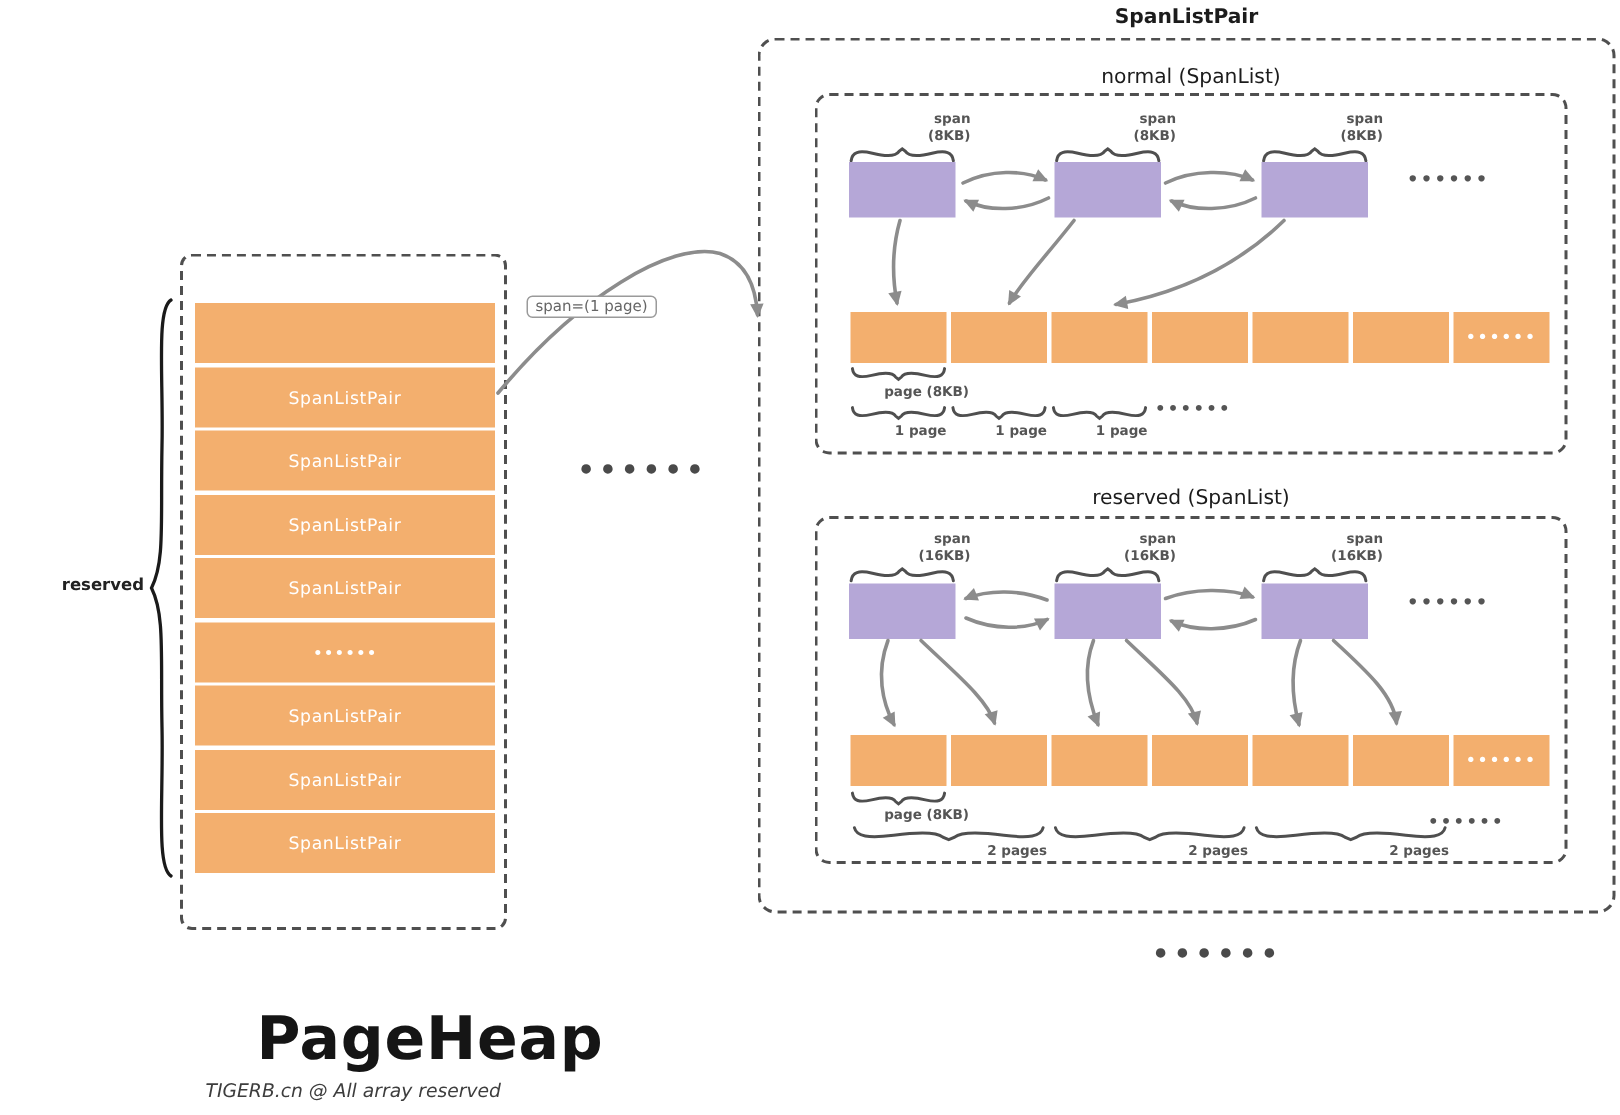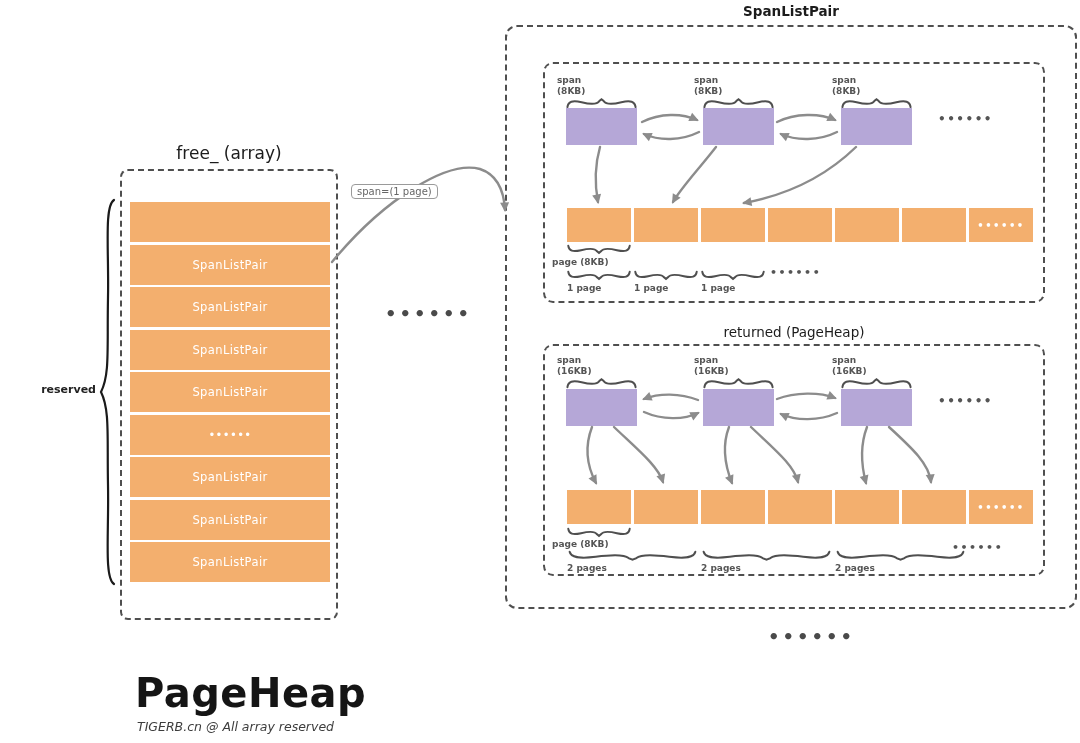--- a/index.html
+++ b/index.html
@@ -14,73 +14,73 @@
   .dashed-inner{border:2px dashed var(--border);border-radius:10px;box-sizing:border-box;}
   .cell{position:absolute;left:130px;width:200px;height:40px;background:var(--orange);
         color:#fff;display:flex;align-items:center;justify-content:center;
         font-size:11.5px;letter-spacing:.4px;}
   .page{position:absolute;width:64px;height:34px;background:var(--orange);
         display:flex;align-items:center;justify-content:center;}
   .span-box{position:absolute;width:71px;height:37px;background:var(--purple);}
   .title-mid{font-size:17px;color:var(--ink);text-align:center;}
   .title-bold{font-size:13.5px;font-weight:bold;color:var(--ink);text-align:center;}
   .section-label{font-size:13.5px;color:var(--ink);text-align:center;}
-  .small-label{font-size:9px;font-weight:bold;color:var(--label);text-align:left;line-height:11px;}
+  .small-label{font-size:9px;font-weight:bold;color:var(--label);text-align:right;line-height:11px;}
   .dots-gray{color:var(--label);font-size:12px;letter-spacing:1.5px;font-weight:bold;}
   .dots-big{color:#4A4A4A;font-size:18px;letter-spacing:3px;font-weight:bold;}
   .dots-white{color:#fff;font-size:10px;letter-spacing:1.5px;font-weight:bold;}
   .kmax{font-size:11px;font-weight:600;color:#222;text-align:right;}
   .arrow-tag{z-index:10;font-size:10px;color:#666;background:#fff;border:1px solid #9a9a9a;
              border-radius:4px;padding:1px 5px;white-space:nowrap;}
-  .pageheap{font-size:40px;font-weight:600;color:#151515;letter-spacing:.5px;}
+  .pageheap{font-size:40px;font-weight:600;color:#151515;letter-spacing:.5px;margin-left:36px;}
   .copyright{font-size:12.5px;font-style:italic;color:#3d3d3d;}
   .flipY{transform:scaleY(-1);}
   .brace-svg{overflow:visible;}
   .overlay{position:absolute;left:0;top:0;pointer-events:none;}
   .arrow{stroke:var(--line);stroke-width:2.4;fill:none;stroke-linecap:round;}
 </style>
 </head>
 <body>
 
 <svg width="0" height="0" style="position:absolute">
   <defs>
     <path id="braceTop" d="M2,11 C3,4 9,2.5 22,5 C34,7.5 44,7.5 47,3.5 L50,1.5 L53,3.5 C56,7.5 66,7.5 78,5 C91,2.5 97,4 98,11" fill="none" stroke="#4F4F4F" stroke-width="2" stroke-linecap="round" vector-effect="non-scaling-stroke"></path>
   </defs>
 </svg>
 
 <div class="canvas">
 
-  <div class="abs title-mid" style="left:120px;top:143px;width:218px">free_ (array)</div>
 
   <div class="abs dashed-inner" style="left:120px;top:169px;width:218px;height:451px;border-radius:8px"></div>
 
   <div class="cell" style="top:202px"></div>
   <div class="cell" style="top:245px">SpanListPair</div>
   <div class="cell" style="top:287px">SpanListPair</div>
   <div class="cell" style="top:330px">SpanListPair</div>
   <div class="cell" style="top:372px">SpanListPair</div>
   <div class="cell" style="top:415px">••••••</div>
   <div class="cell" style="top:457px">SpanListPair</div>
   <div class="cell" style="top:500px">SpanListPair</div>
   <div class="cell" style="top:542px">SpanListPair</div>
 
   <div class="abs kmax" style="left:20px;top:383px;width:76px">reserved</div>
 
   <svg class="abs brace-svg" style="left:97px;top:197px" width="20" height="390" viewBox="0 0 20 390">
     <path d="M17,3 C7,9 12,55 11,100 C10,152 13,177 4,195 C13,213 10,240 11,288 C12,335 7,381 17,387" fill="none" stroke="#1a1a1a" stroke-width="2.2" stroke-linecap="round" vector-effect="non-scaling-stroke"></path>
   </svg>
 
-  <div class="abs arrow-tag" style="left:351px;top:184px">span=(1 page)</div>
+  <div class="abs arrow-tag" style="left:351px;top:197px">span=(1 page)</div>
 
   <div class="abs dots-big" style="left:385px;top:303px">••••••</div>
 
   <div class="abs title-bold" style="left:641px;top:3px;width:300px">SpanListPair</div>
 
   <div class="abs dashed" style="left:505px;top:25px;width:572px;height:584px"></div>
 
+  <div class="abs section-label" style="left:543px;top:43px;width:502px">normal (SpanList)</div>
 
   <div class="abs dashed-inner" style="left:543px;top:62px;width:502px;height:241px"></div>
 
   <div class="abs small-label" style="left:557px;top:75px;width:90px">
     <div>span</div>
     <div>(8KB)</div>
   </div>
   <div class="abs small-label" style="left:694px;top:75px;width:90px">
     <div>span</div>
     <div>(8KB)</div>
@@ -128,21 +128,21 @@
       <use href="#braceTop"></use>
     </svg>
   <svg class="abs brace-svg flipY" style="left:701px;top:271px" width="64" height="9" viewBox="0 0 100 12" preserveAspectRatio="none">
       <use href="#braceTop"></use>
     </svg>
   <div class="abs small-label" style="left:567px;top:283px;width:64px">1 page</div>
   <div class="abs small-label" style="left:634px;top:283px;width:64px">1 page</div>
   <div class="abs small-label" style="left:701px;top:283px;width:64px">1 page</div>
   <div class="abs dots-gray" style="left:770px;top:266px;font-size:11px">••••••</div>
 
-  <div class="abs section-label" style="left:543px;top:324px;width:502px">returned (PageHeap)</div>
+  <div class="abs section-label" style="left:543px;top:324px;width:502px">reserved (SpanList)</div>
 
   <div class="abs dashed-inner" style="left:543px;top:344px;width:502px;height:232px"></div>
 
   <div class="abs small-label" style="left:557px;top:355px;width:90px">
     <div>span</div>
     <div>(16KB)</div>
   </div>
   <div class="abs small-label" style="left:694px;top:355px;width:90px">
     <div>span</div>
     <div>(16KB)</div>

